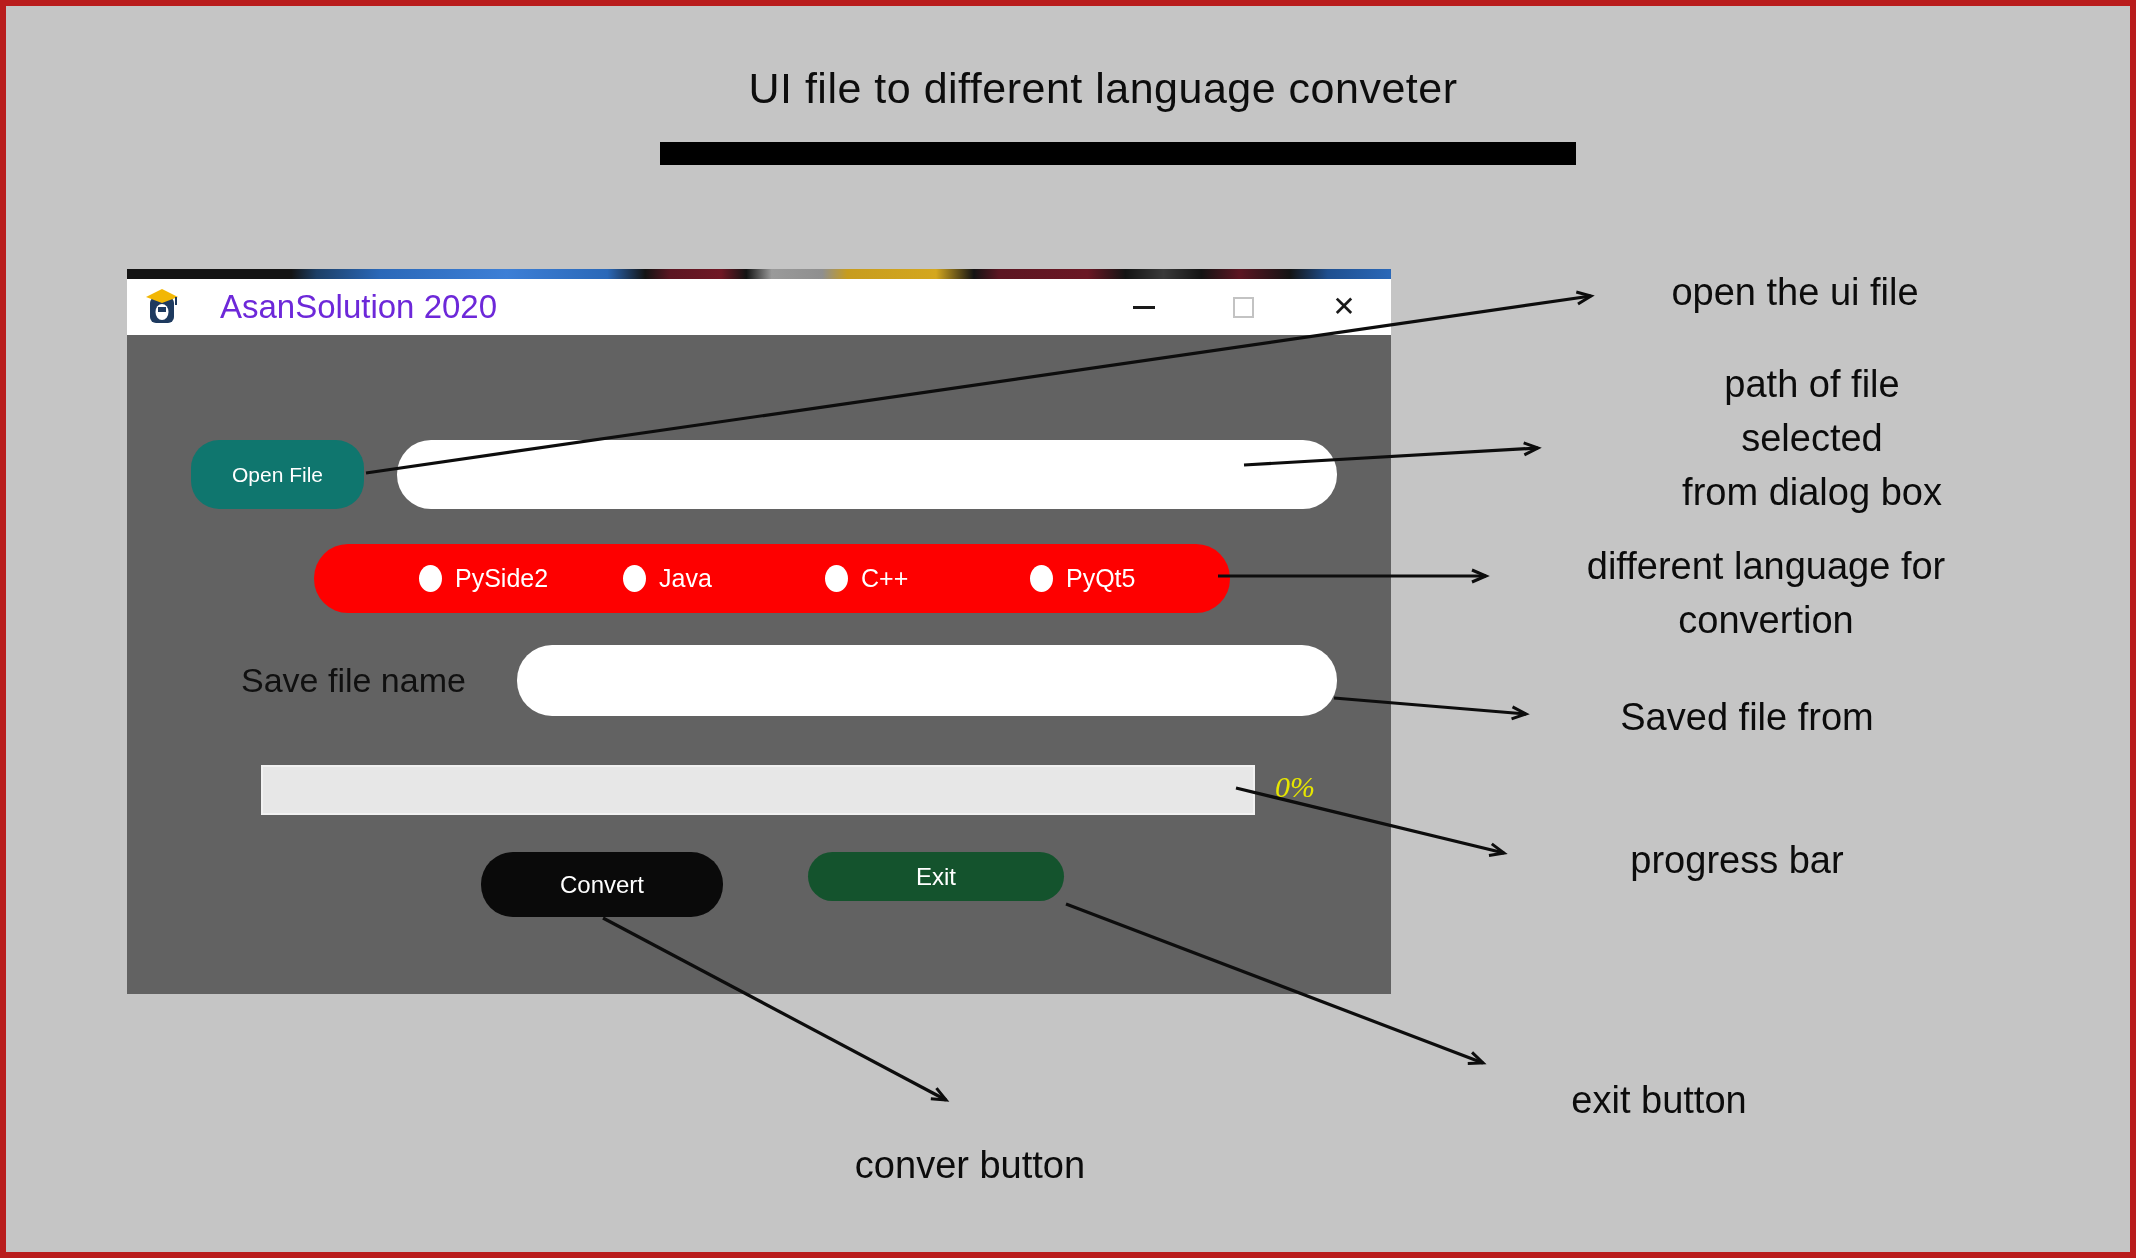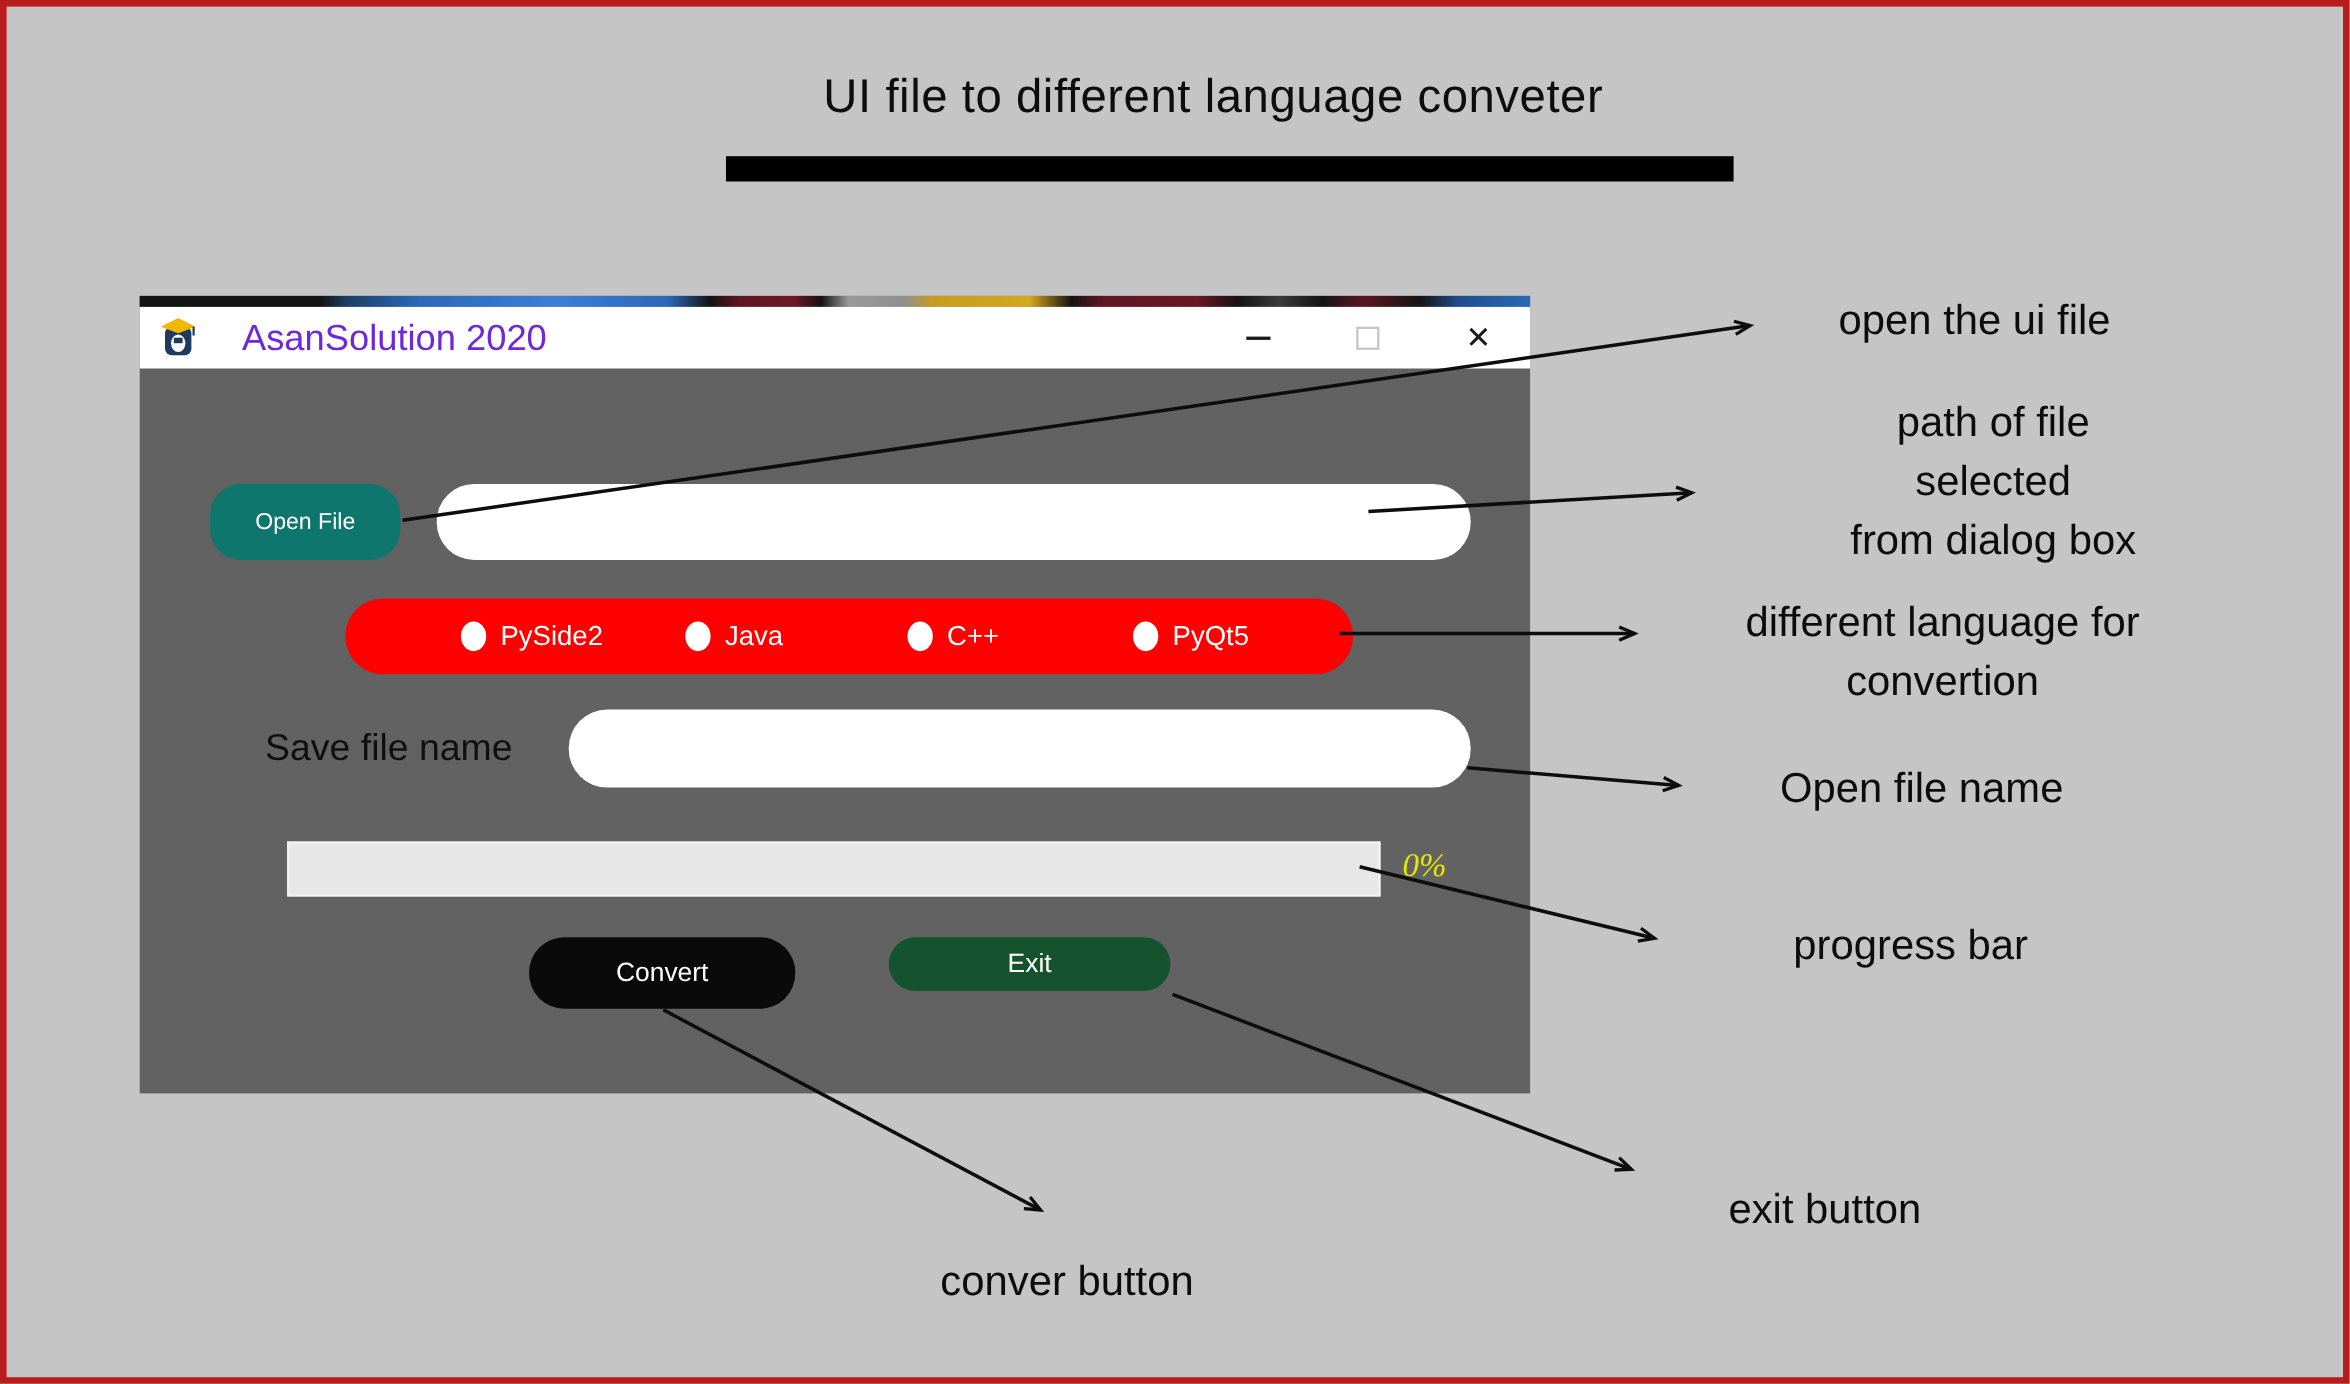--- a/index.html
+++ b/index.html
@@ -186,21 +186,21 @@
 
     <button class="convert-btn">Convert</button>
     <button class="exit-btn">Exit</button>
   </div>
 
   <div class="ann ann-nowrap" style="left:1789px; top:287px;">open the ui file</div>
   <div class="ann" style="left:1806px; top:433px;">path of file selected
 from dialog box</div>
   <div class="ann" style="left:1760px; top:588px;">different language for
 convertion</div>
-  <div class="ann ann-nowrap" style="left:1741px; top:712px;">Open file name</div>
+  <div class="ann ann-nowrap" style="left:1741px; top:712px;">Saved file from</div>
   <div class="ann ann-nowrap" style="left:1731px; top:855px;">progress bar</div>
   <div class="ann ann-nowrap" style="left:1653px; top:1095px;">exit button</div>
   <div class="ann ann-nowrap" style="left:964px; top:1160px;">conver button</div>
 
   <svg class="arrow-overlay" viewBox="0 0 2136 1258">
     <defs>
       <marker id="ah" markerUnits="userSpaceOnUse" markerWidth="22" markerHeight="20" refX="16" refY="8" orient="auto">
         <path d="M2,2 L16,8 L2,14" fill="none" stroke="#0d0d0d" stroke-width="3"></path>
       </marker>
     </defs>

